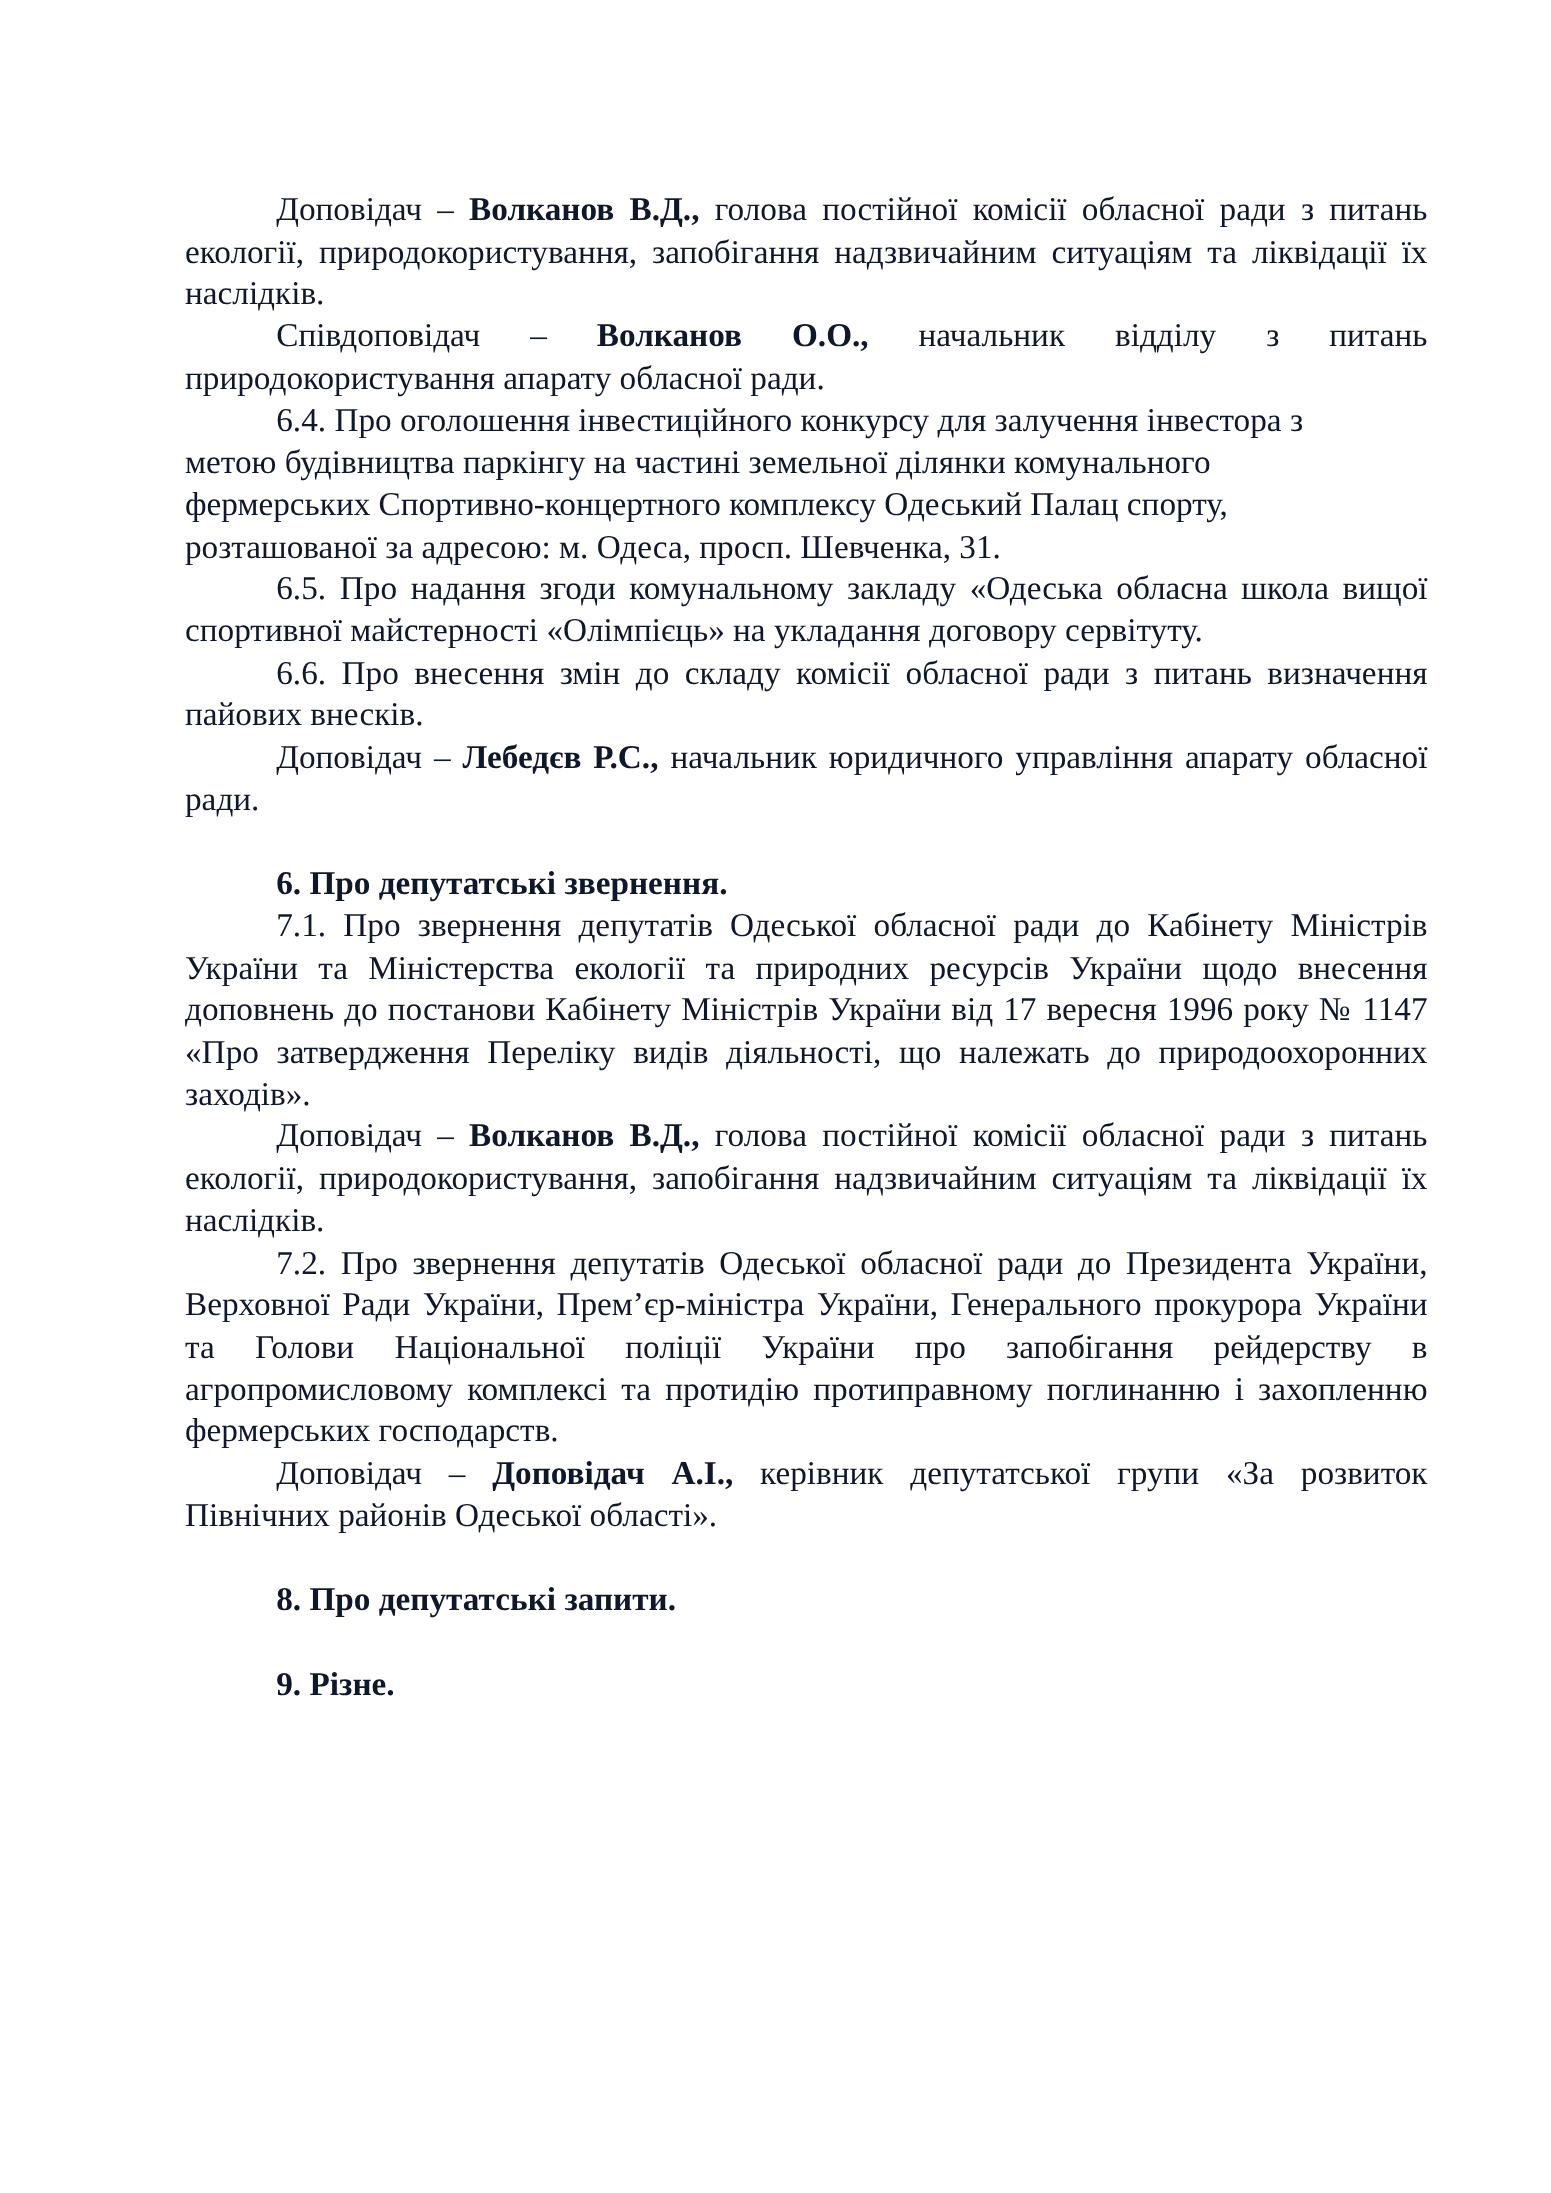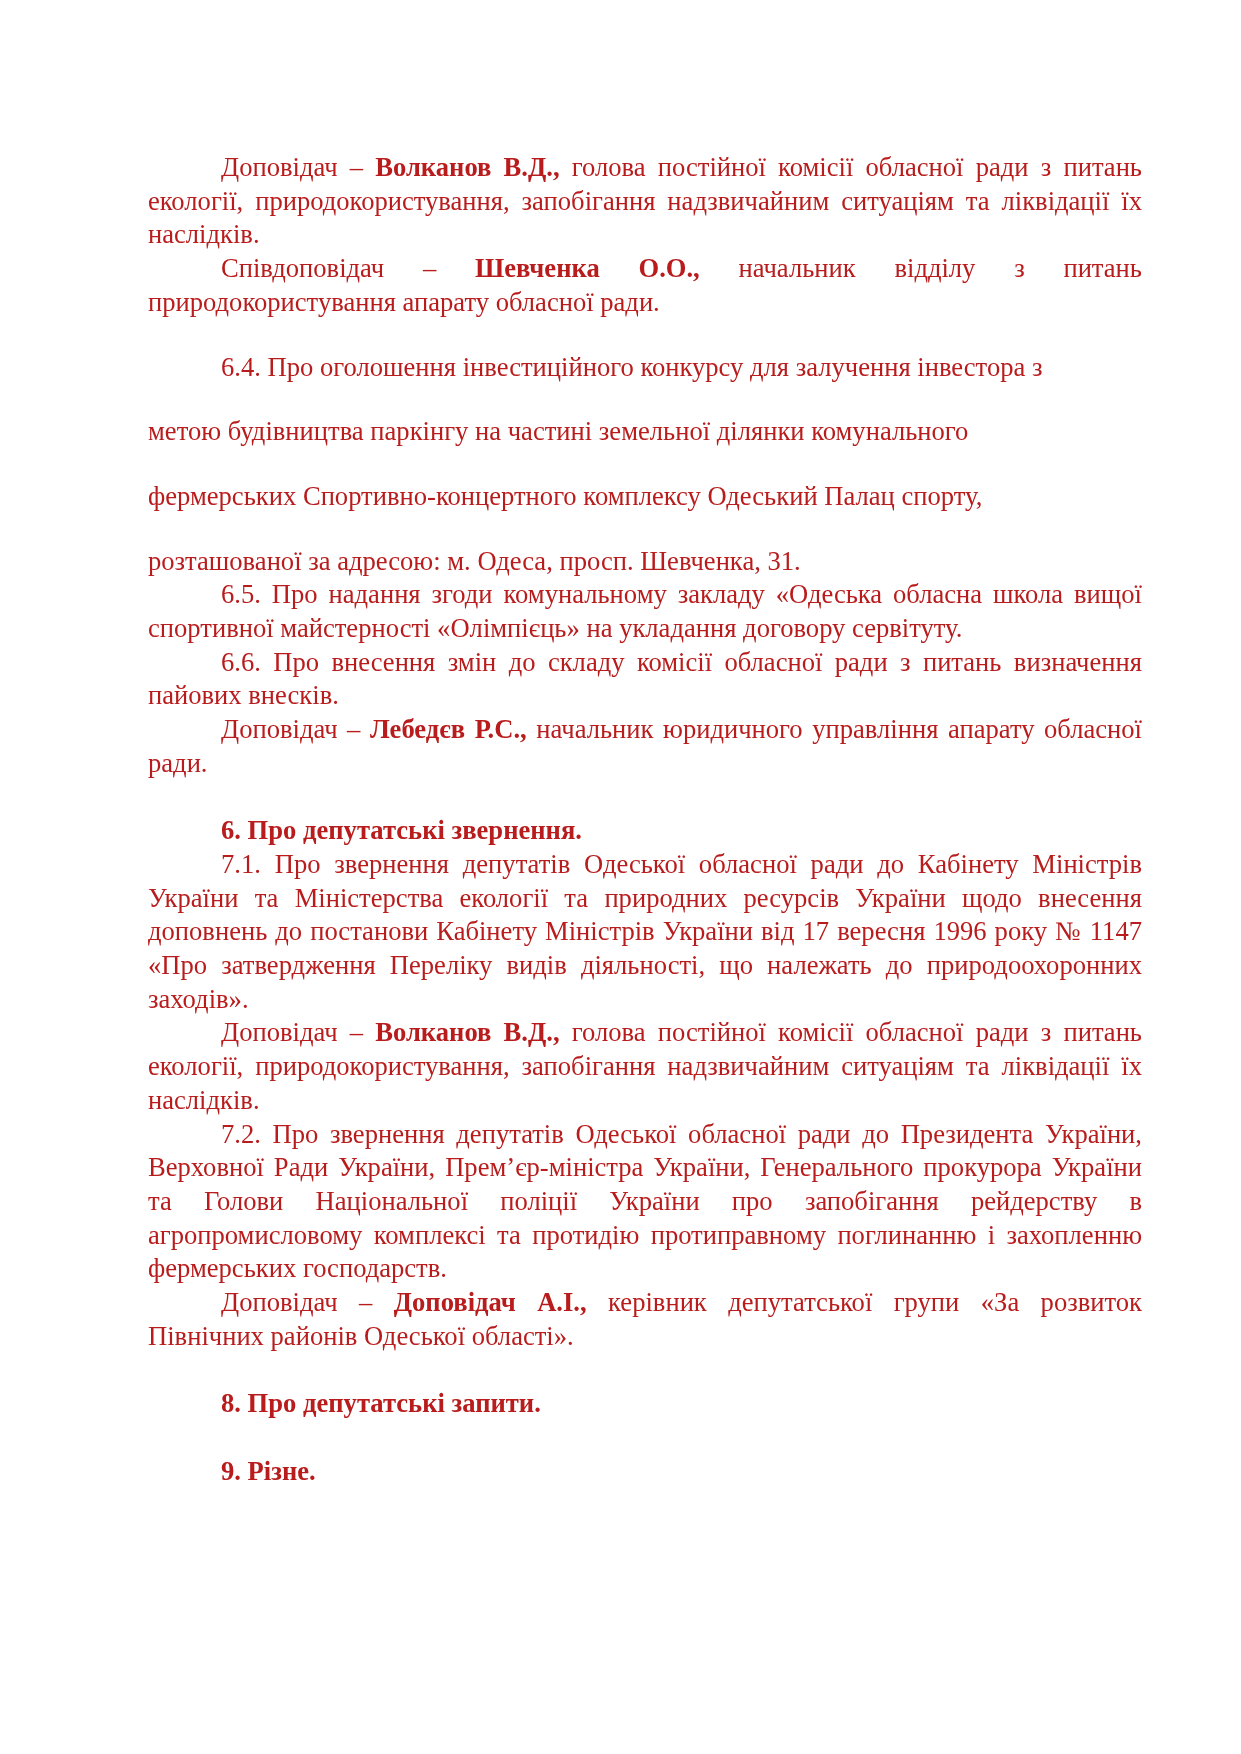--- a/index.html
+++ b/index.html
@@ -5,50 +5,50 @@
   html, body { margin: 0; padding: 0; background: #ffffff; }
   body { width: 1241px; height: 1754px; position: relative; overflow: hidden; }
   .page {
     position: absolute;
     left: 148px;
     top: 151px;
     width: 994px;
     font-family: "Liberation Serif", serif;
     font-size: 26.6px;
     line-height: 33.7px;
-    color: #b91c1c;
+    color: #0f172a;
   }
   .p {
     margin: 0;
     text-indent: 73px;
     text-align: justify;
     text-align-last: left;
   }
   .p.ragged { text-align: left; }
-  .line { display: block; margin-top: 31px; }
+  .line { display: block; }
   .line:not(:first-child) { text-indent: 0; }
   b, .b { font-weight: bold; }
   .heading {
     margin: 0;
     text-indent: 73px;
     font-weight: bold;
   }
   .gap { height: 33.7px; }
 </style>
 </head>
 <body>
 
 <div class="page">
 
   <p class="p">
     <span>Доповідач – </span><b>Волканов В.Д.,</b><span> голова постійної комісії обласної ради з питань екології, природокористування, запобігання надзвичайним ситуаціям та ліквідації їх наслідків.</span>
   </p>
 
   <p class="p">
-    <span>Співдоповідач – </span><b>Шевченка О.О.,</b><span> начальник відділу з питань природокористування апарату обласної ради.</span>
+    <span>Співдоповідач – </span><b>Волканов О.О.,</b><span> начальник відділу з питань природокористування апарату обласної ради.</span>
   </p>
 
   <p class="p ragged">
     <span class="line">6.4. Про оголошення інвестиційного конкурсу для залучення інвестора з</span>
     <span class="line">метою будівництва паркінгу на частині земельної ділянки комунального</span>
     <span class="line">фермерських Спортивно-концертного комплексу Одеський Палац спорту,</span>
     <span class="line">розташованої за адресою: м. Одеса, просп. Шевченка, 31.</span>
   </p>
 
   <p class="p">6.5. Про надання згоди комунальному закладу «Одеська обласна школа вищої спортивної майстерності «Олімпієць» на укладання договору сервітуту.</p>

